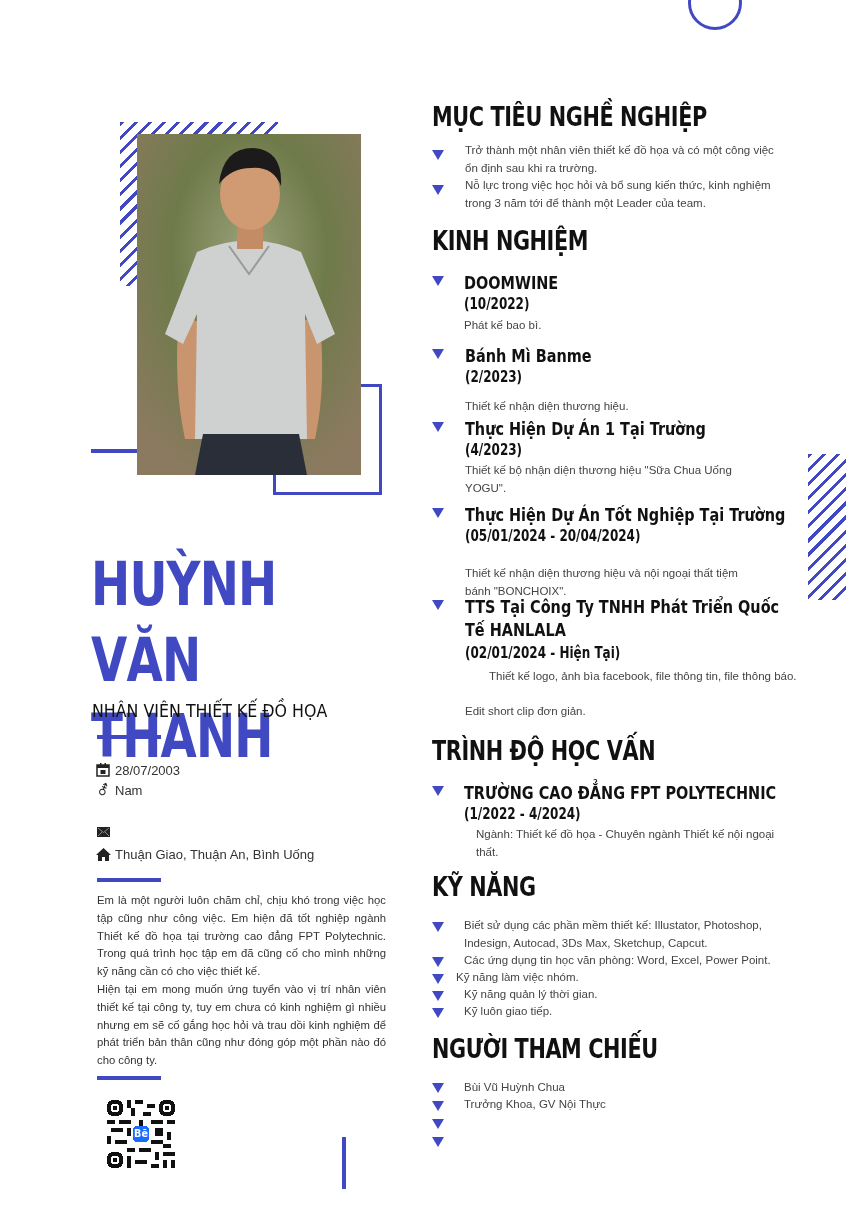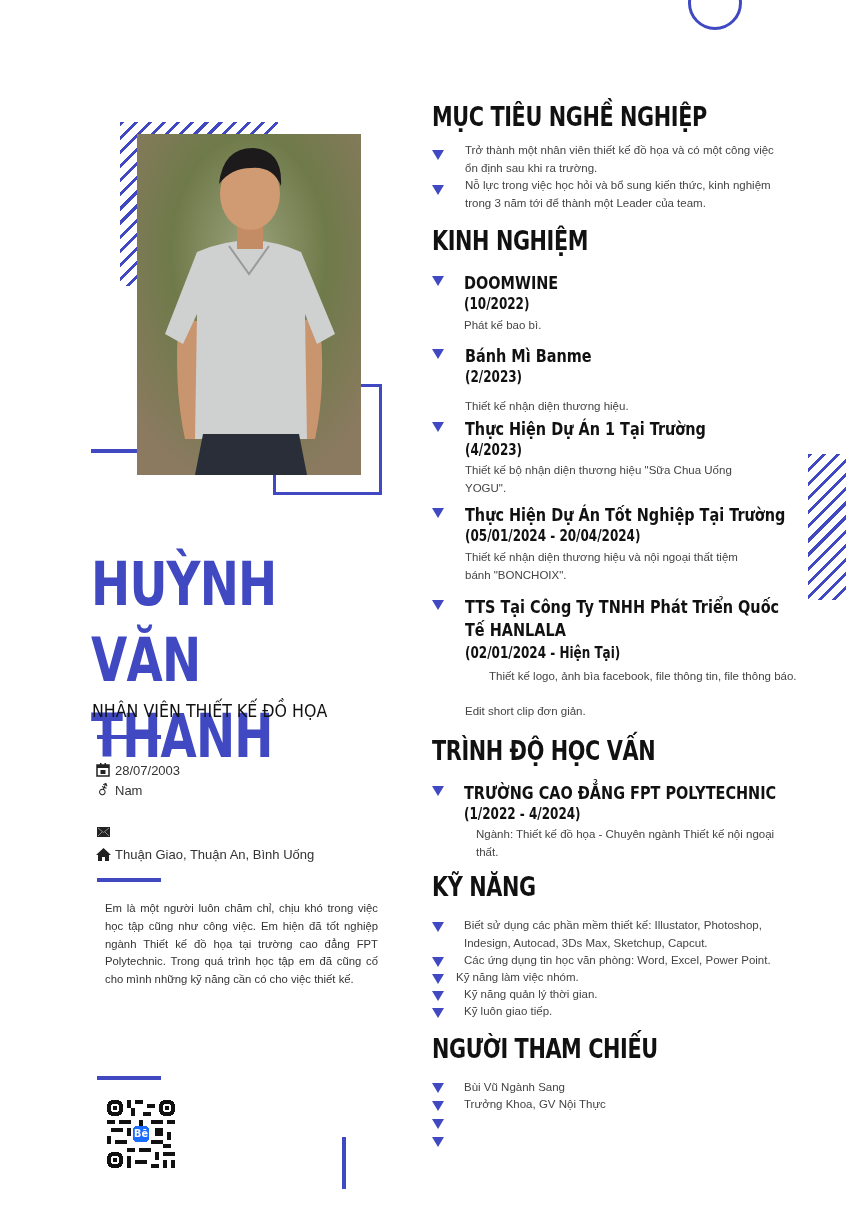--- a/index.html
+++ b/index.html
@@ -29,21 +29,21 @@
   .job-title { left: 92px; top: 700px; font-family: "DejaVu Sans", sans-serif; font-size: 18px; color: #111; transform: scaleX(0.88); transform-origin: left top; }
   .bar { height: 4px; background: #4049c2; width: 64px; }
   .bar1 { left: 97px; top: 735px; }
   .bar2 { left: 97px; top: 878px; }
   .bar3 { left: 97px; top: 1076px; }
 
   .contact { left: 95px; font-size: 13px; color: #333; display: flex; align-items: center; gap: 4px; }
   .contact .ic { width: 16px; height: 16px; display: inline-flex; align-items: center; justify-content: center; color: #222; font-size: 14px; }
 
   .about { left: 97px; top: 892px; width: 289px; font-size: 11.3px; line-height: 17.8px; color: #333; text-align: justify; }
-  .about p { margin: 8px; }
+  .about p { margin: 0; }
 
   .qr { left: 107px; top: 1100px; width: 68px; height: 68px; }
 
   
   .section-title { position: absolute; left: 432px; font-family: "DejaVu Sans", sans-serif; font-weight: bold;
     font-size: 26px; color: #111; transform: scaleX(0.8); transform-origin: left top; white-space: nowrap; letter-spacing: -0.5px; }
   .tri { position: absolute; width: 0; height: 0; border-left: 6px solid transparent; border-right: 6px solid transparent; border-top: 10px solid #4049c2; }
   .txt { position: absolute; font-size: 11.5px; line-height: 17.5px; color: #444; }
   .job-head { position: absolute; font-family: "DejaVu Sans", sans-serif; font-weight: bold; font-size: 17px; color: #111; transform: scaleX(0.85); transform-origin: left top; white-space: nowrap; line-height: 23px; }
   .job-date { position: absolute; font-family: "DejaVu Sans", sans-serif; font-weight: bold; font-size: 15px; color: #111; transform: scaleX(0.8); transform-origin: left top; white-space: nowrap; }
@@ -120,20 +120,21 @@
     <svg width="15" height="13" viewBox="0 0 15 13">
         <path d="M7.5 0 L15 7 L13 7 L13 13 L9 13 L9 9 L6 9 L6 13 L2 13 L2 7 L0 7 Z" fill="#222"></path>
       </svg>
   </span>
   <span>Thuận Giao, Thuận An, Bình Uống</span>
 </div>
 <div class="abs bar bar2"></div>
 
 <div class="abs about">
   <p>Em là một người luôn chăm chỉ, chịu khó trong việc học tập cũng như công việc. Em hiện đã tốt nghiệp ngành Thiết kế đồ họa tại trường cao đẳng FPT Polytechnic. Trong quá trình học tập em đã cũng cố cho mình những kỹ năng cần có cho việc thiết kế.</p>
+  <p>Hiện tại em mong muốn ứng tuyển vào vị trí nhân viên thiết kế tại công ty, tuy em chưa có kinh nghiệm gì nhiều nhưng em sẽ cố gắng học hỏi và trau dồi kinh nghiệm để phát triển bản thân cũng như đóng góp một phần nào đó cho công ty.</p>
 </div>
 <div class="abs bar bar3"></div>
 
 <div class="abs qr">
   <svg width="68" height="68" viewBox="0 0 17 17" shape-rendering="crispEdges">
     <rect width="17" height="17" fill="#fff"></rect>
     <g fill="#111">
       <rect x="0" y="0" width="4" height="4" rx="1.5"></rect>
         <rect x="13" y="0" width="4" height="4" rx="1.5"></rect>
         <rect x="0" y="13" width="4" height="4" rx="1.5"></rect>
@@ -199,21 +200,21 @@
 <div class="txt" style="left:465px;top:398px;width:310px;">Thiết kế nhận diện thương hiệu.</div>
 
 <div class="tri" style="left:432px;top:422px;"></div>
 <div class="job-head" style="left:465px;top:418px;">Thực Hiện Dự Án 1 Tại Trường</div>
 <div class="job-date" style="left:465px;top:441px;">(4/2023)</div>
 <div class="txt" style="left:465px;top:462px;width:290px;">Thiết kế bộ nhận diện thương hiệu "Sữa Chua Uống YOGU".</div>
 
 <div class="tri" style="left:432px;top:508px;"></div>
 <div class="job-head" style="left:465px;top:504px;">Thực Hiện Dự Án Tốt Nghiệp Tại Trường</div>
 <div class="job-date" style="left:465px;top:527px;">(05/01/2024 - 20/04/2024)</div>
-<div class="txt" style="left:465px;top:549px;width:300px;">Thiết kế nhận diện thương hiệu và nội ngoại thất tiệm bánh "BONCHOIX".</div>
+<div class="txt" style="left:465px;top:565px;width:300px;">Thiết kế nhận diện thương hiệu và nội ngoại thất tiệm bánh "BONCHOIX".</div>
 
 <div class="tri" style="left:432px;top:600px;"></div>
 <div class="job-head" style="left:465px;top:596px;">TTS Tại Công Ty TNHH Phát Triển Quốc</div>
 <div class="job-head" style="left:465px;top:619px;">Tế HANLALA</div>
 <div class="job-date" style="left:465px;top:644px;">(02/01/2024 - Hiện Tại)</div>
 <div class="txt" style="left:465px;top:668px;width:310px;margin-left:24px;">Thiết kế logo, ảnh bìa facebook, file thông tin, file thông báo.</div>
 <div class="txt" style="left:465px;top:703px;width:310px;">Edit short clip đơn giản.</div>
 
 <div class="section-title" style="top:736px;">TRÌNH ĐỘ HỌC VẤN</div>
 <div class="tri" style="left:432px;top:786px;"></div>
@@ -228,19 +229,19 @@
 <div class="txt" style="left:464px;top:952px;width:320px;">Các ứng dụng tin học văn phòng: Word, Excel, Power Point.</div>
 <div class="tri" style="left:432px;top:974px;"></div>
 <div class="txt" style="left:456px;top:969px;">Kỹ năng làm việc nhóm.</div>
 <div class="tri" style="left:432px;top:991px;"></div>
 <div class="txt" style="left:464px;top:986px;">Kỹ năng quản lý thời gian.</div>
 <div class="tri" style="left:432px;top:1008px;"></div>
 <div class="txt" style="left:464px;top:1003px;">Kỹ luôn giao tiếp.</div>
 
 <div class="section-title" style="top:1034px;">NGƯỜI THAM CHIẾU</div>
 <div class="tri" style="left:432px;top:1083px;"></div>
-<div class="txt" style="left:464px;top:1079px;">Bùi Vũ Ngành Sang</div>
+<div class="txt" style="left:464px;top:1079px;">Bùi Vũ Huỳnh Chua</div>
 <div class="tri" style="left:432px;top:1101px;"></div>
 <div class="txt" style="left:464px;top:1096px;">Trưởng Khoa, GV Nội Thực</div>
 <div class="tri" style="left:432px;top:1119px;"></div>
 <div class="txt" style="left:464px;top:1114px;"></div>
 <div class="tri" style="left:432px;top:1137px;"></div>
 <div class="txt" style="left:464px;top:1132px;"></div>
 
 </body></html>

